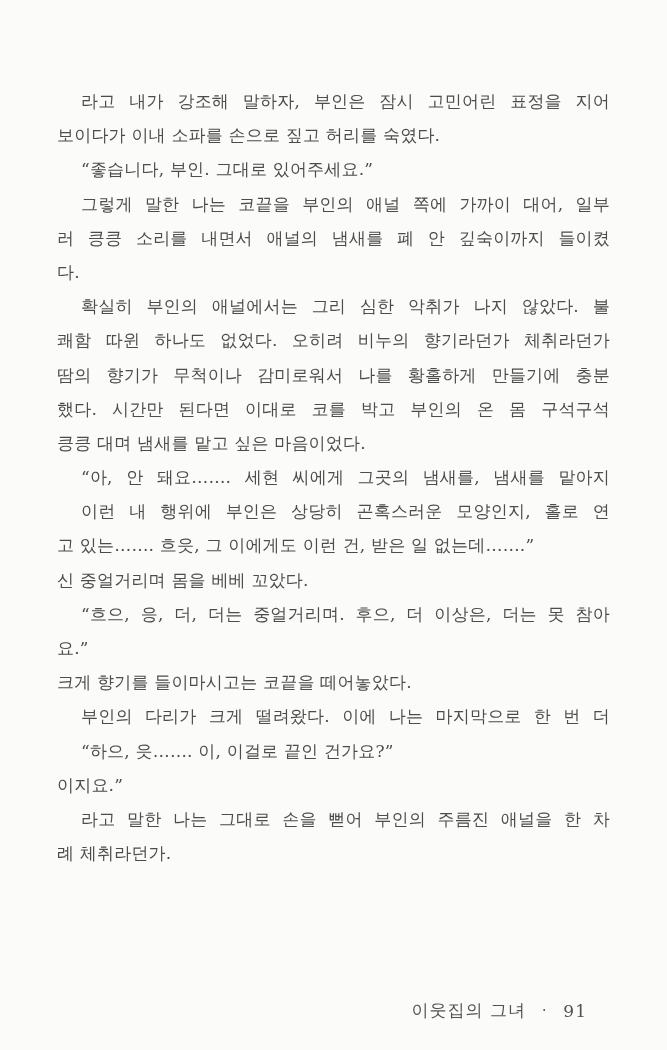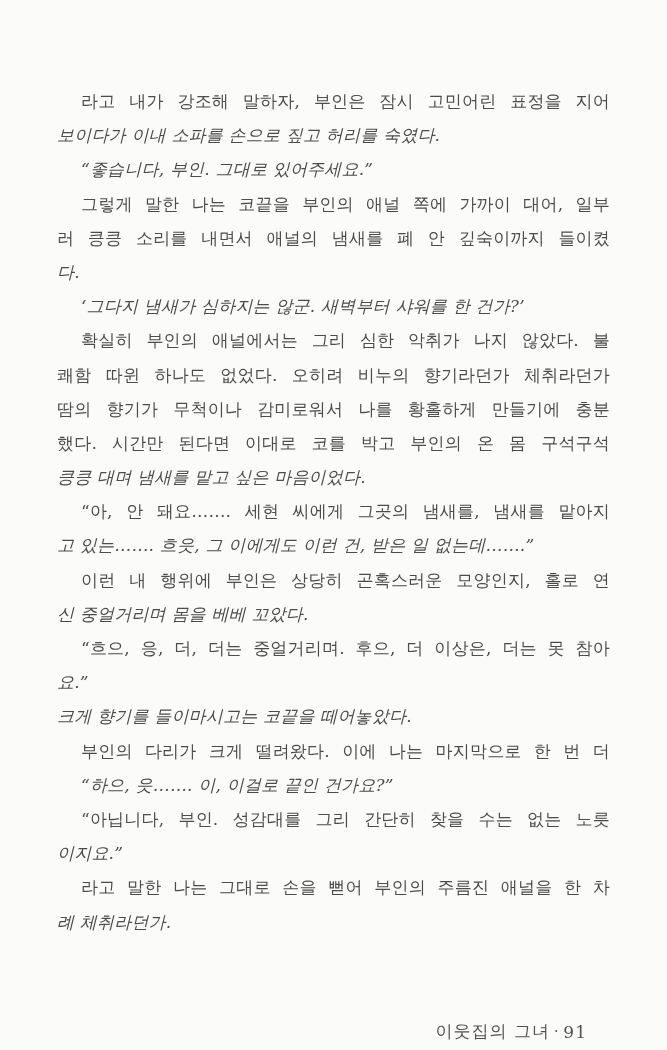--- a/index.html
+++ b/index.html
@@ -36,29 +36,28 @@
     text-align-last: justify;
     text-justify: inter-word;
   }
   
   .line.first {
     padding-left: 24px;
   }
   
   .line.plast {
     text-align-last: left;
-    font-style: italic;
   }
   .pagefooter {
     position: absolute;
-    top: 1020px;
+    top: 999px;
     right: 80px;
     display: flex;
     align-items: center;
-    gap: 4px;
+    gap: 16px;
     font-size: 17px;
     color: #525252;
     letter-spacing: 1px;
   }
   .pagefooter .dot {
     font-size: 14px;
     transform: translateY(-1px);
   }
 </style>
 </head>
@@ -66,36 +65,34 @@
 
 <div class="page">
 
   <main class="textblock">
     <div class="line first">라고 내가 강조해 말하자, 부인은 잠시 고민어린 표정을 지어</div>
     <div class="line plast">보이다가 이내 소파를 손으로 짚고 허리를 숙였다.</div>
     <div class="line first plast">“좋습니다, 부인. 그대로 있어주세요.”</div>
     <div class="line first">그렇게 말한 나는 코끝을 부인의 애널 쪽에 가까이 대어, 일부</div>
     <div class="line">러 킁킁 소리를 내면서 애널의 냄새를 폐 안 깊숙이까지 들이켰</div>
     <div class="line plast">다.</div>
-    <div class="line first plast">‘그다지 냄새가 심하지는 않군. 새벽부터 샤워를 한 건가?’</div>
     <div class="line first">확실히 부인의 애널에서는 그리 심한 악취가 나지 않았다. 불</div>
     <div class="line">쾌함 따윈 하나도 없었다. 오히려 비누의 향기라던가 체취라던가</div>
     <div class="line">땀의 향기가 무척이나 감미로워서 나를 황홀하게 만들기에 충분</div>
     <div class="line">했다. 시간만 된다면 이대로 코를 박고 부인의 온 몸 구석구석</div>
     <div class="line plast">킁킁 대며 냄새를 맡고 싶은 마음이었다.</div>
     <div class="line first">“아, 안 돼요……. 세현 씨에게 그곳의 냄새를, 냄새를 맡아지</div>
+    <div class="line first">이런 내 행위에 부인은 상당히 곤혹스러운 모양인지, 홀로 연</div>
     <div class="line plast">고 있는……. 흐읏, 그 이에게도 이런 건, 받은 일 없는데…….”</div>
-    <div class="line first">이런 내 행위에 부인은 상당히 곤혹스러운 모양인지, 홀로 연</div>
     <div class="line plast">신 중얼거리며 몸을 베베 꼬았다.</div>
     <div class="line first">“흐으, 응, 더, 더는 중얼거리며. 후으, 더 이상은, 더는 못 참아</div>
     <div class="line plast">요.”</div>
     <div class="line plast">크게 향기를 들이마시고는 코끝을 떼어놓았다.</div>
     <div class="line first">부인의 다리가 크게 떨려왔다. 이에 나는 마지막으로 한 번 더</div>
     <div class="line first plast">“하으, 읏……. 이, 이걸로 끝인 건가요?”</div>
-    <div class="line first">“아닙니다, 부인. 성감대를 그리 간단히 찾을 수는 없는 노릇</div>
     <div class="line plast">이지요.”</div>
     <div class="line first">라고 말한 나는 그대로 손을 뻗어 부인의 주름진 애널을 한 차</div>
     <div class="line plast">례 체취라던가.</div>
   </main>
 
   <footer class="pagefooter">
     <span>이웃집의 그녀</span>
     <span class="dot">·</span>
     <span>91</span>
   </footer>

